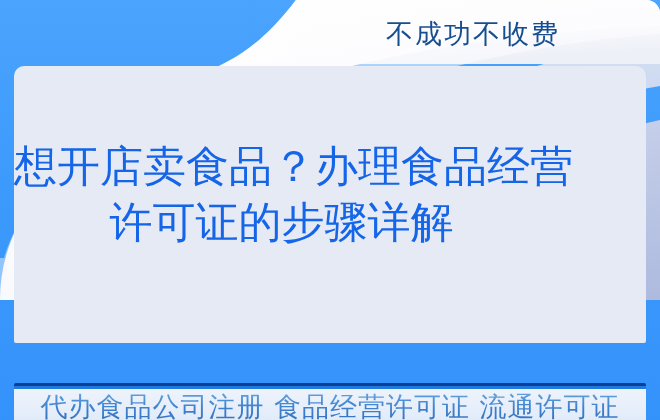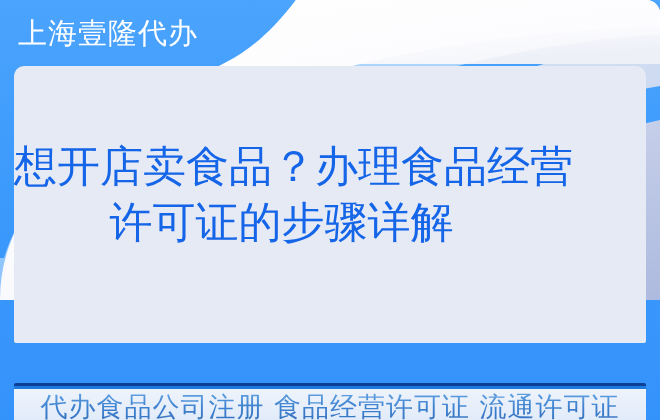--- a/index.html
+++ b/index.html
@@ -192,22 +192,22 @@
 
         <path d="M296,0 C262,44 236,60 196,76 C128,104 70,150 36,196
                  C20,218 10,238 4,258 L0,258 L0,300 L14,300
                  C26,250 56,204 104,164 C170,110 258,70 352,46 L330,0 Z" fill="url(#gSheen)" opacity="0.6"></path>
       </g>
     </svg>
   </div>
 
   <div class="panel"></div>
 
-  <div class="brand">上海壹隆代办</div>
-
+
+  <div class="slogan">不成功不收费</div>
 
   <div class="headline">
     <span class="line line1">想开店卖食品？办理食品经营</span>
     <span class="line line2">许可证的步骤详解</span>
   </div>
 
   <div class="footbar">
     <span class="keywords">代办食品公司注册 食品经营许可证 流通许可证</span>
   </div>
 

